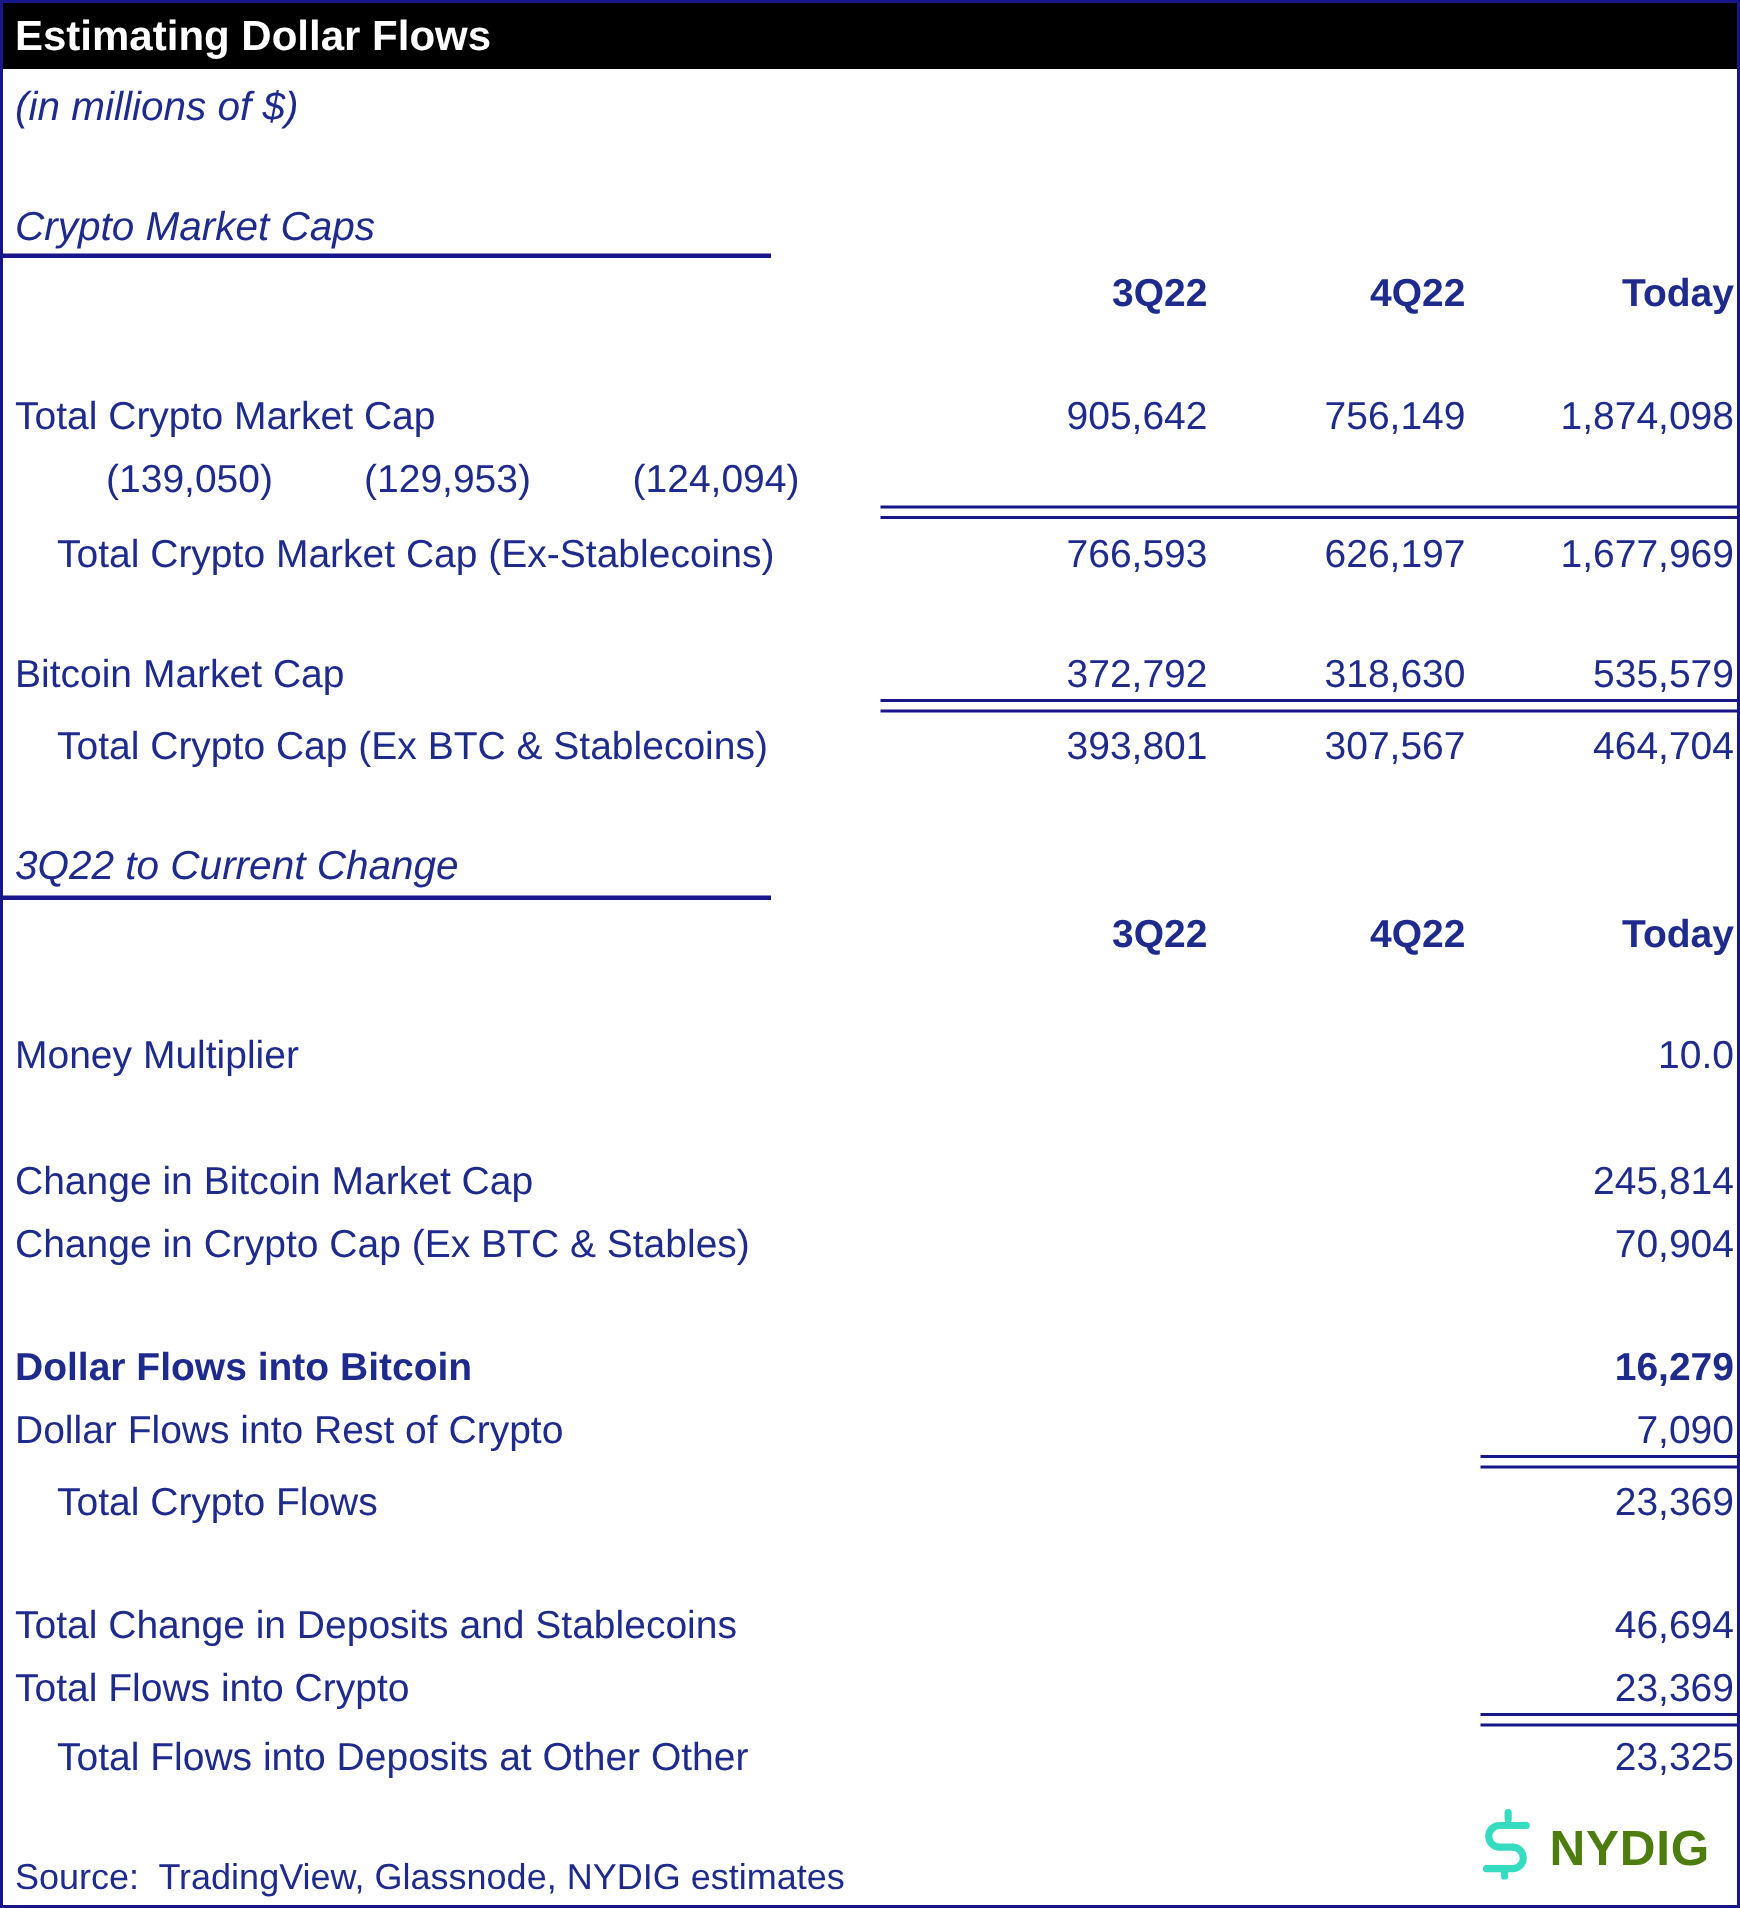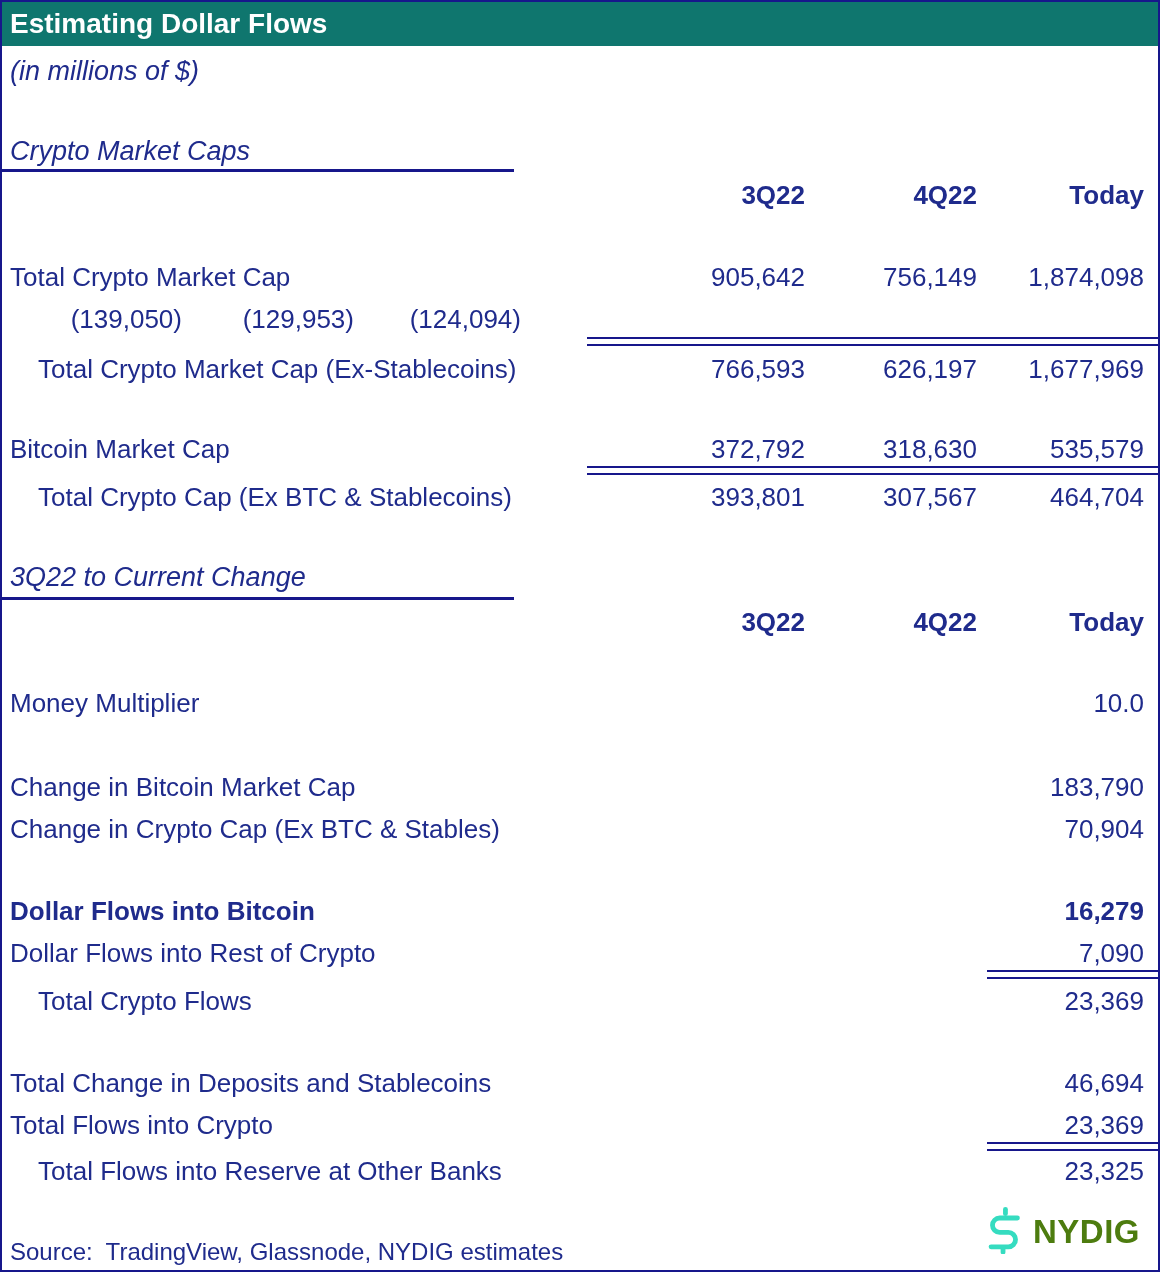--- a/index.html
+++ b/index.html
@@ -11,21 +11,21 @@
     background: #ffffff;
     border: 2px solid #17178b;
     font-family: "Liberation Sans", sans-serif;
     color: #1f2b8c;
     overflow: hidden;
   }
   .banner {
     position: absolute;
     top: 0; left: 0; right: 0;
     height: 44px;
-    background: #0f766e;
+    background: #000000;
   }
   .banner .title {
     color: #ffffff;
     font-weight: bold;
     font-size: 28px;
     line-height: 44px;
     padding-left: 8px;
     white-space: nowrap;
   }
   .row {
@@ -36,21 +36,21 @@
     align-items: center;
     font-size: 26px;
     line-height: 42px;
     white-space: nowrap;
   }
   .lbl { flex: 1; padding-left: 8px; overflow: hidden; }
   .lbl.indent { padding-left: 36px; }
   .c { text-align: right; box-sizing: border-box; }
   .c1 { width: 180px; }
   .c2 { width: 172px; }
-  .c3 { width: 181px; padding-right: 14px; }
+  .c3 { width: 181px; padding-right: 2px; }
   .hdr { font-weight: bold; }
   .boldrow { font-weight: bold; }
   .ital { font-style: italic; font-size: 27px; align-items: center; }
   .sec-underline {
     position: absolute;
     left: 0;
     width: 512px;
     border-top: 3px solid #17178b;
   }
   .dbl {
@@ -164,21 +164,21 @@
     <div class="lbl">Money Multiplier</div>
     <div class="c c1"></div>
     <div class="c c2"></div>
     <div class="c c3">10.0</div>
   </div>
 
   <div class="row" style="top:764px;">
     <div class="lbl">Change in Bitcoin Market Cap</div>
     <div class="c c1"></div>
     <div class="c c2"></div>
-    <div class="c c3">183,790</div>
+    <div class="c c3">245,814</div>
   </div>
 
   <div class="row" style="top:806px;">
     <div class="lbl">Change in Crypto Cap (Ex BTC &amp; Stables)</div>
     <div class="c c1"></div>
     <div class="c c2"></div>
     <div class="c c3">70,904</div>
   </div>
 
   <div class="row boldrow" style="top:888px;">
@@ -214,21 +214,21 @@
   <div class="row" style="top:1102px;">
     <div class="lbl">Total Flows into Crypto</div>
     <div class="c c1"></div>
     <div class="c c2"></div>
     <div class="c c3">23,369</div>
   </div>
 
   <div class="dbl narrow" style="top:1140px;"></div>
 
   <div class="row" style="top:1148px;">
-    <div class="lbl indent">Total Flows into Reserve at Other Banks</div>
+    <div class="lbl indent">Total Flows into Deposits at Other Other</div>
     <div class="c c1"></div>
     <div class="c c2"></div>
     <div class="c c3">23,325</div>
   </div>
 
   <div class="source">Source:  TradingView, Glassnode, NYDIG estimates</div>
 
   <div class="logo">
     <span>
       <svg width="42" height="48" viewBox="0 0 40 50" fill="none">

